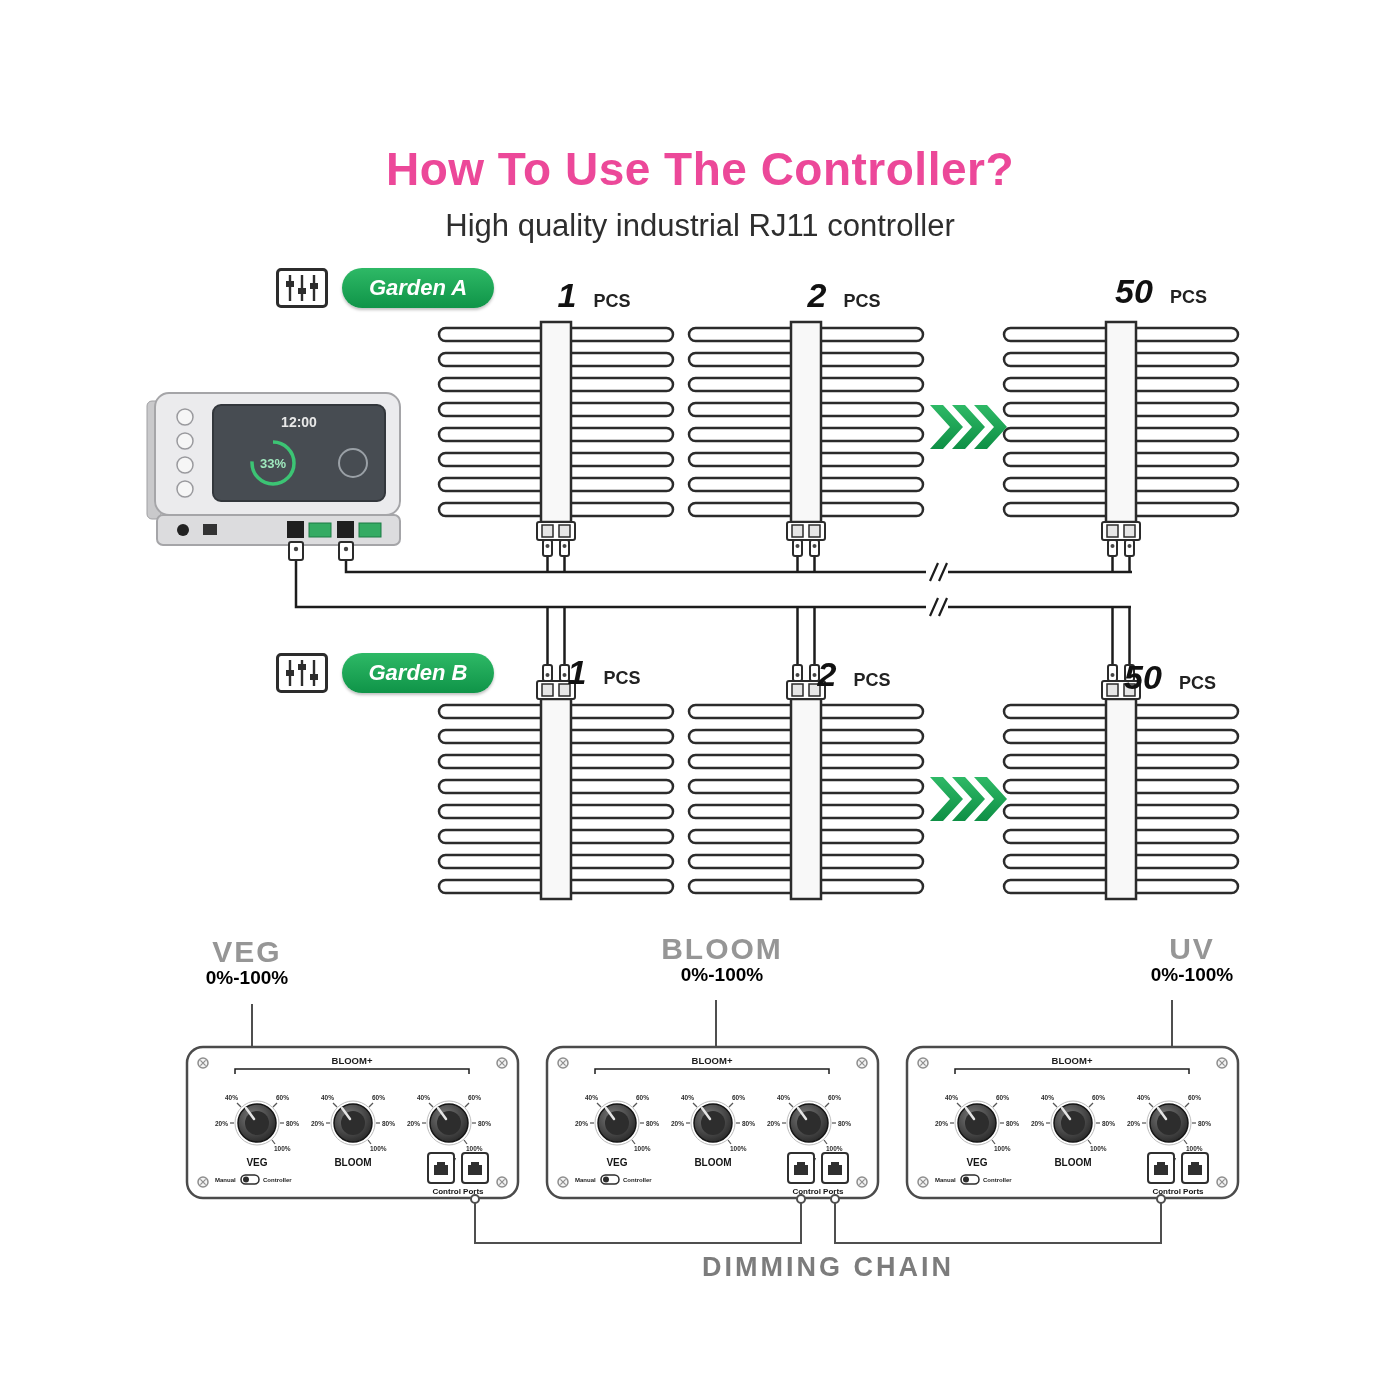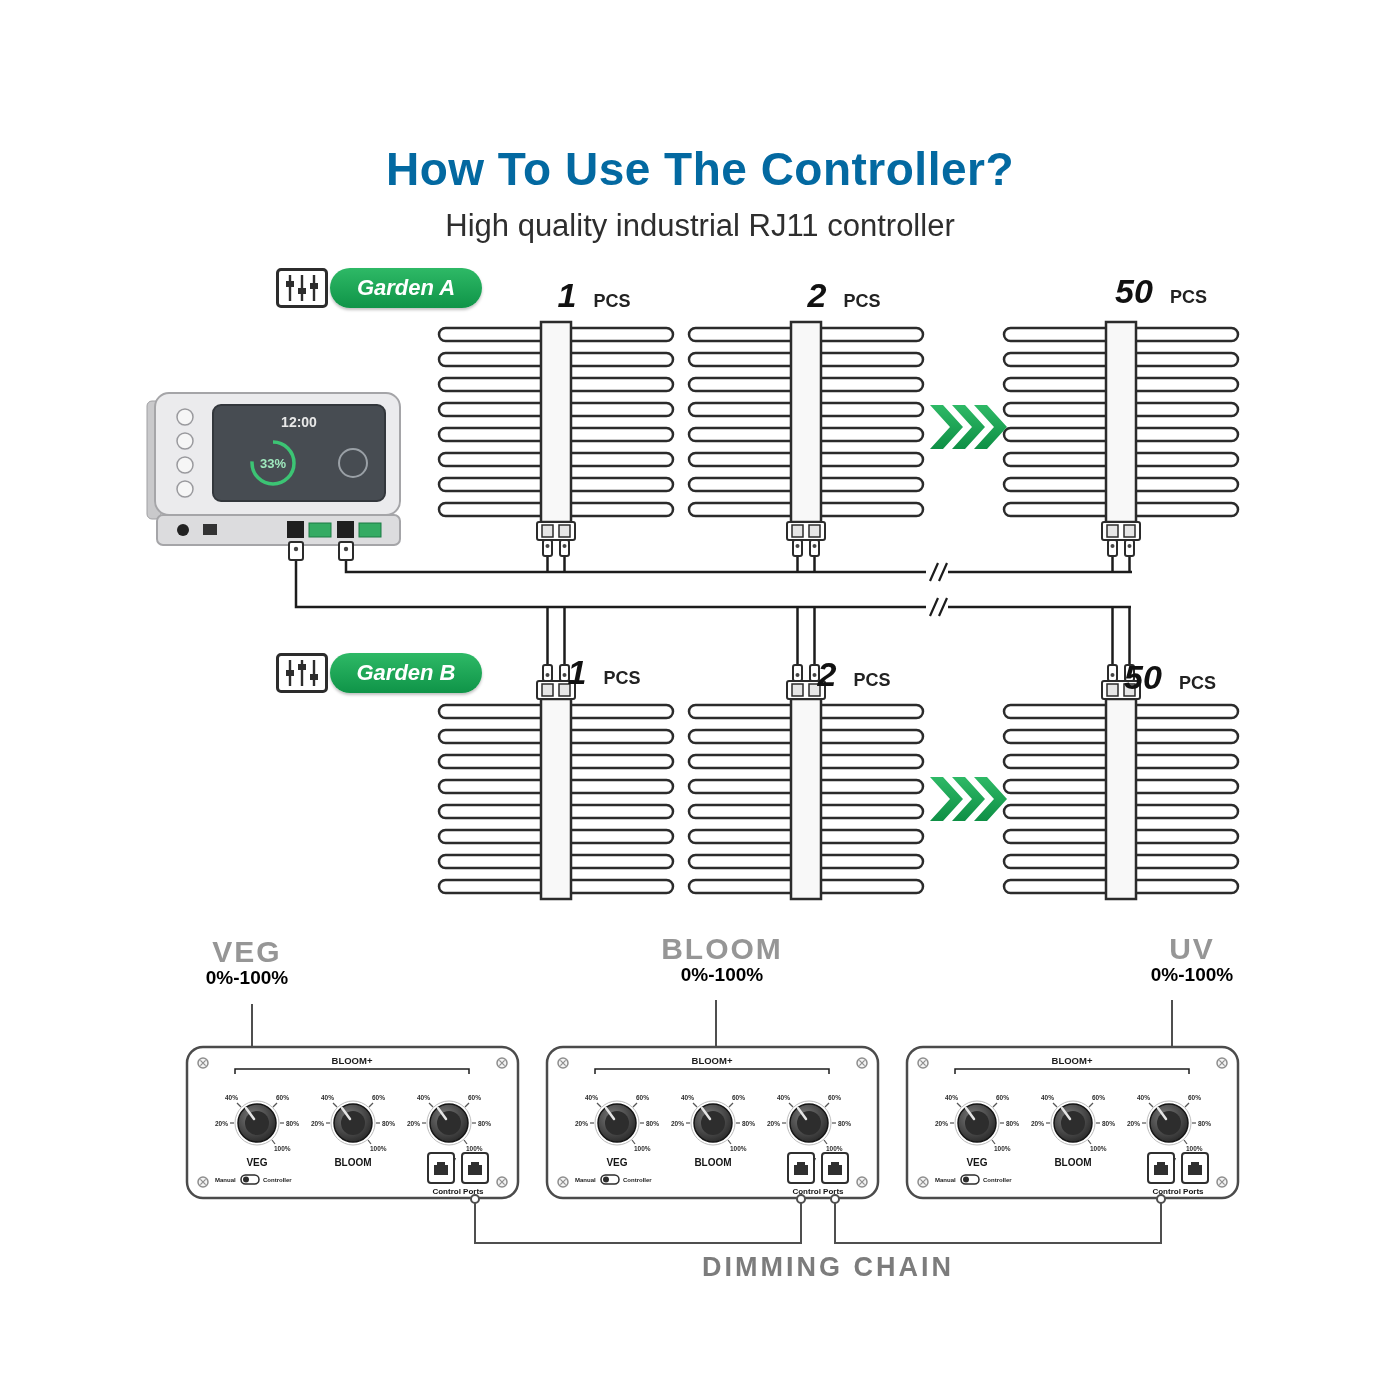--- a/index.html
+++ b/index.html
@@ -1,23 +1,23 @@
 <!DOCTYPE html>
 <html><head>
 <meta charset="utf-8">
 <style>
   html,body{margin:0;padding:0;}
   body{
     width:1400px;height:1400px;background:#ffffff;position:relative;overflow:hidden;
     font-family:"Liberation Sans", sans-serif;color:#131313;
   }
   .abs{position:absolute;}
-  .title{left:0;right:0;top:142px;text-align:center;font-size:46px;font-weight:800;letter-spacing:.5px;color:#0369a1;}
+  .title{left:0;right:0;top:142px;text-align:center;font-size:46px;font-weight:800;letter-spacing:.5px;color:#ec4899;}
   .subtitle{left:0;right:0;top:208px;text-align:center;font-size:31px;font-weight:400;color:#2e2e2e;}
-  .badge{display:flex;align-items:center;gap:2px;}
+  .badge{display:flex;align-items:center;gap:14px;}
   .icon-box{width:52px;height:40px;border:3px solid #2c2c2c;border-radius:5px;background:#fff;display:flex;align-items:center;justify-content:center;box-sizing:border-box;}
   .pill{width:152px;height:40px;border-radius:21px;background:linear-gradient(180deg,#2eb966,#0f9448);color:#fff;
         font-size:22px;font-weight:800;font-style:italic;display:flex;align-items:center;justify-content:center;
         box-shadow:0 2px 3px rgba(0,0,0,.25);}
   .pcs{transform:translateX(-50%);white-space:nowrap;font-style:italic;font-weight:800;font-size:34px;color:#111;}
   .pcs .unit{font-size:18px;font-weight:700;font-style:normal;margin-left:17px;color:#222;}
   .dimlab{transform:translateX(-50%);text-align:center;line-height:1.05;}
   .dimlab .nm{font-size:30px;font-weight:800;color:#969696;letter-spacing:2px;}
   .dimlab .rg{font-size:19px;font-weight:700;color:#000000;}
   .chain{transform:translateX(-50%);white-space:nowrap;font-size:27px;font-weight:800;color:#7c7c7c;letter-spacing:3px;}

